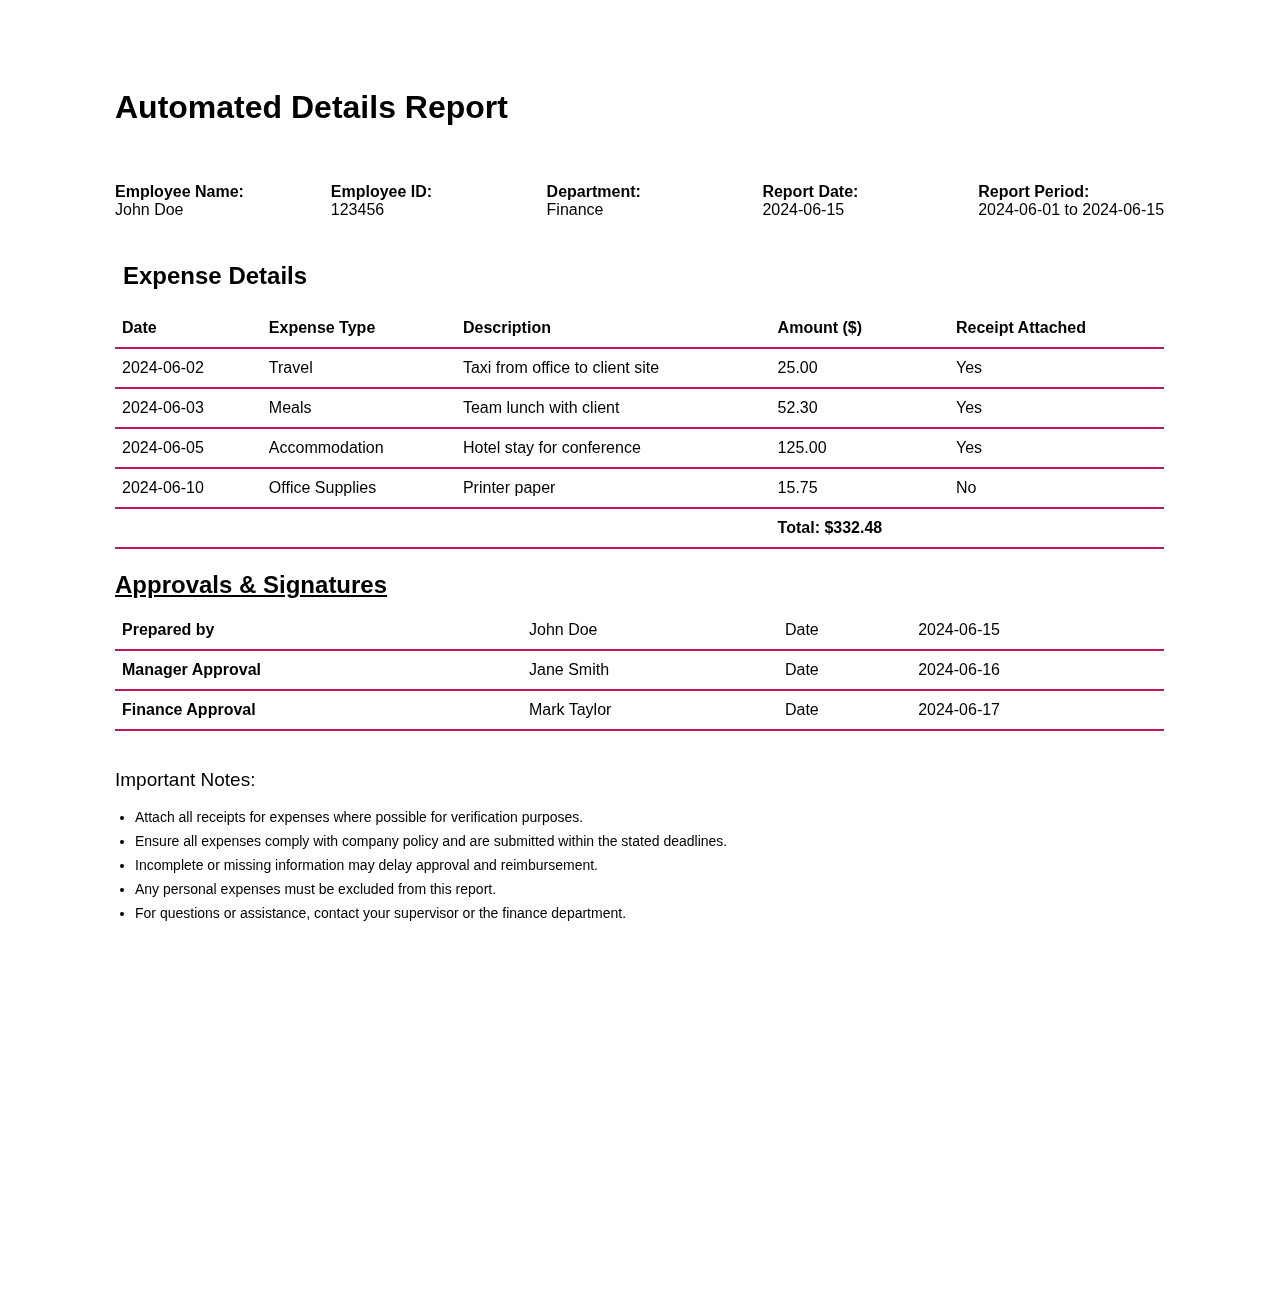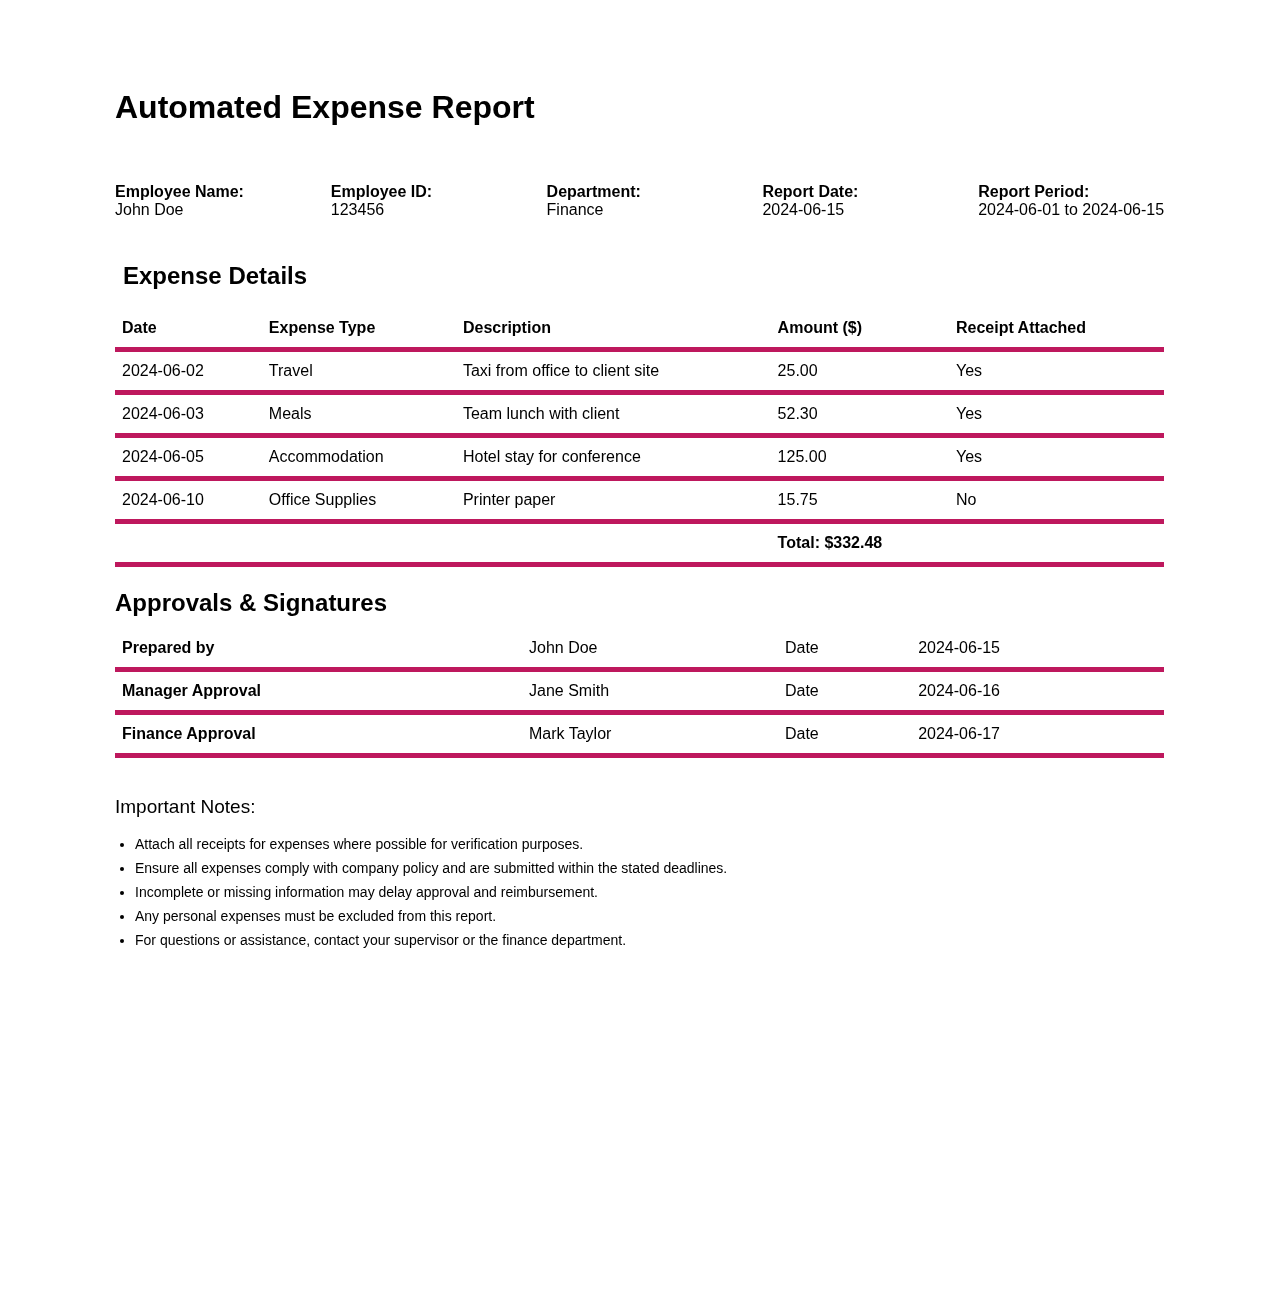--- a/index.html
+++ b/index.html
@@ -30,33 +30,33 @@
   .info-col { flex: 1 1 0; }
   .info-label { font-weight: bold; line-height: 18px; display: block; margin-top: 40px; }
   .info-value { line-height: 18px; display: block; }
 
   h2.section-heading {
     font-size: 24px;
     line-height: 28px;
     font-weight: bold;
     margin: 43px 0 19px 8px;
   }
-  h2.section-heading.approvals-heading { margin: 22px 0 12px 0; }
+  h2.section-heading.approvals-heading { margin: 22px 0 12px 0; text-decoration: underline; }
 
   table {
     border-collapse: collapse;
     width: 100%;
     table-layout: fixed;
   }
   th, td {
     text-align: left;
     vertical-align: top;
     padding: 10px 7px;
     line-height: 18px;
-    border-bottom: 5px solid #be185d;
+    border-bottom: 2px solid #be185d;
     font-size: 16px;
     overflow: hidden;
     white-space: nowrap;
   }
   th { font-weight: bold; }
   td.bold, th.bold { font-weight: bold; }
 
   h3.notes-heading {
     font-size: 19px;
     line-height: 22px;
@@ -69,21 +69,21 @@
     font-size: 14px;
     line-height: 24px;
   }
   ul.notes-list li { padding-left: 0; }
 </style>
 </head>
 <body>
 
 <div class="page">
 
-  <h1 class="title">Automated Expense Report</h1>
+  <h1 class="title">Automated Details Report</h1>
 
   <div class="info-row">
     <div class="info-col">
       <span class="info-label">Employee Name:</span>
       <span class="info-value">John Doe</span>
     </div>
     <div class="info-col">
       <span class="info-label">Employee ID:</span>
       <span class="info-value">123456</span>
     </div>

